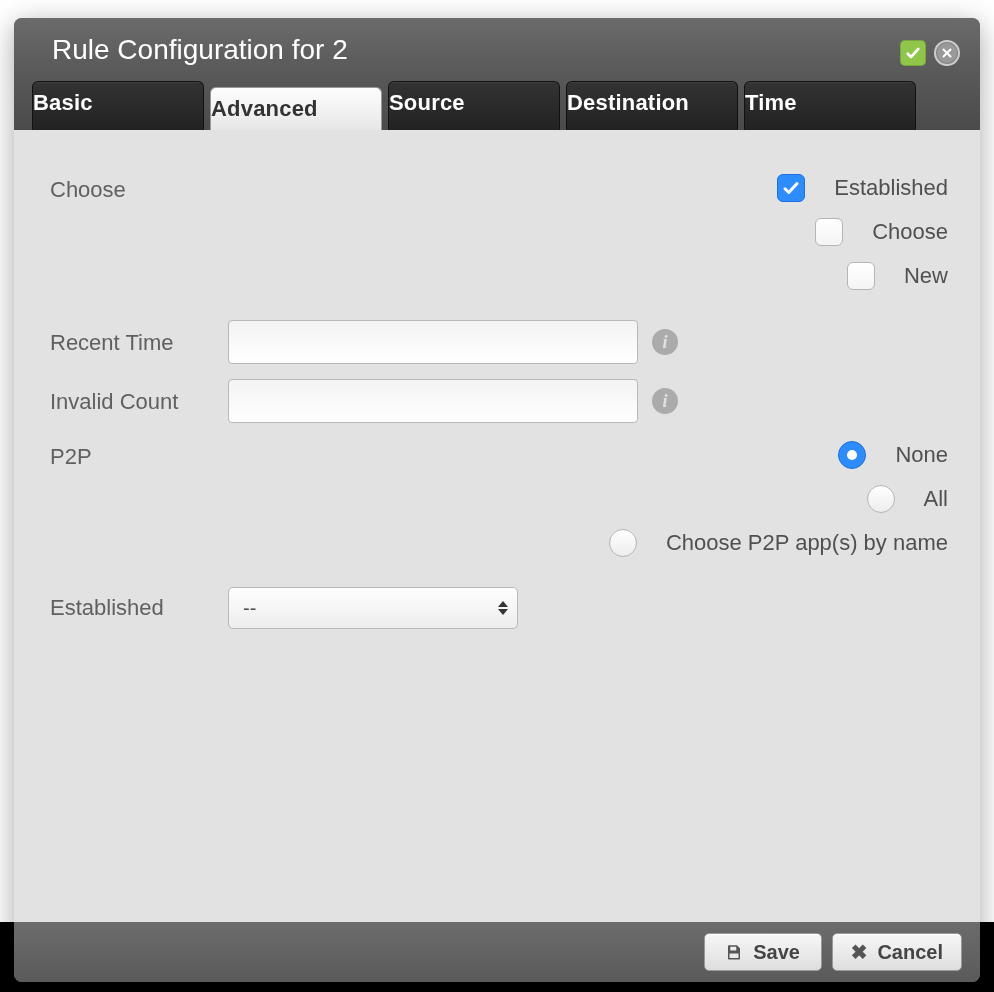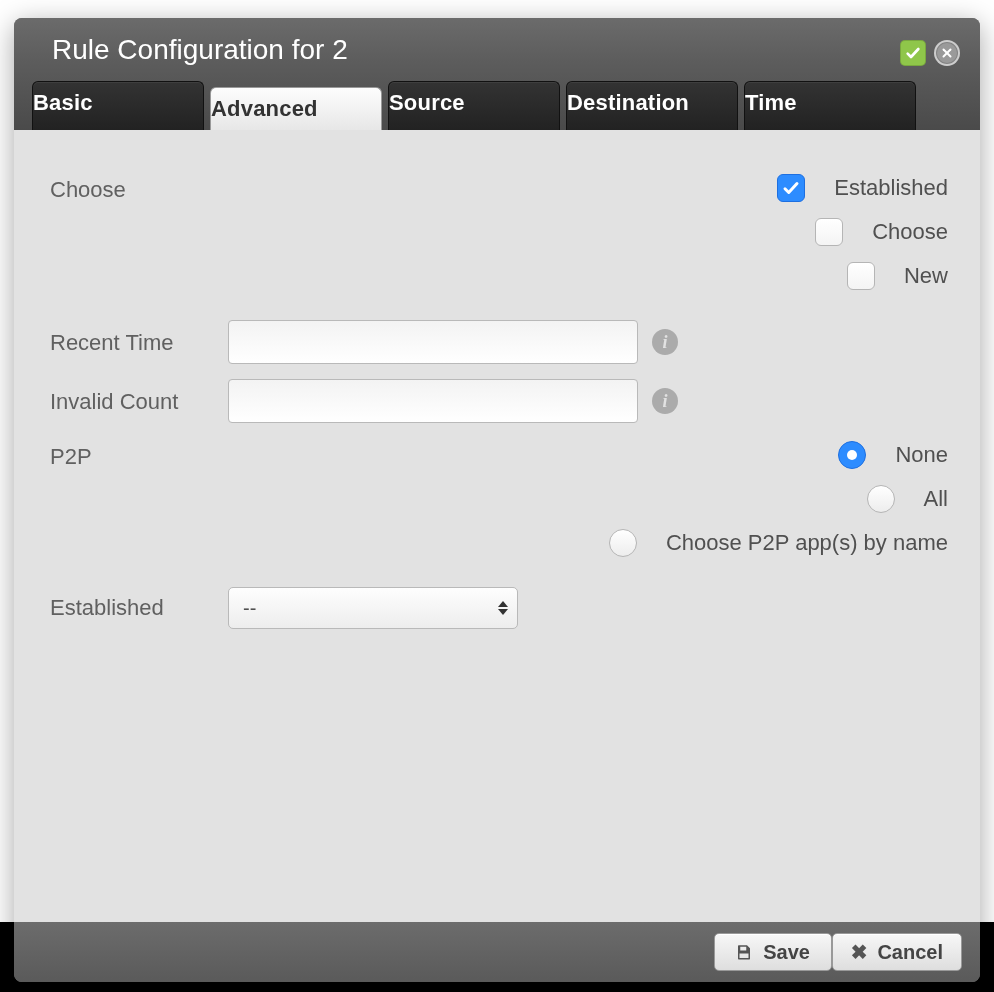--- a/index.html
+++ b/index.html
@@ -180,21 +180,21 @@
   .select-arrows span {
     width:0;height:0;border-left:5px solid transparent;border-right:5px solid transparent;
   }
   .select-arrows .up { border-bottom:6px solid #333; }
   .select-arrows .down { border-top:6px solid #333; }
 
   .modal-footer {
     height:60px;
     background: linear-gradient(#6c6c6c,#5a5a5a);
     display:flex; align-items:center; justify-content:flex-end;
-    padding-right:18px; 
+    padding-right:18px; gap:10px;
   }
   .btn {
     height:38px;
     padding:0 18px;
     border-radius:5px;
     border:1px solid #999;
     background:linear-gradient(#f7f7f7,#dedede);
     display:flex;align-items:center;gap:10px;
     font-size:20px; font-weight:600; color:#444;
     cursor:pointer;

